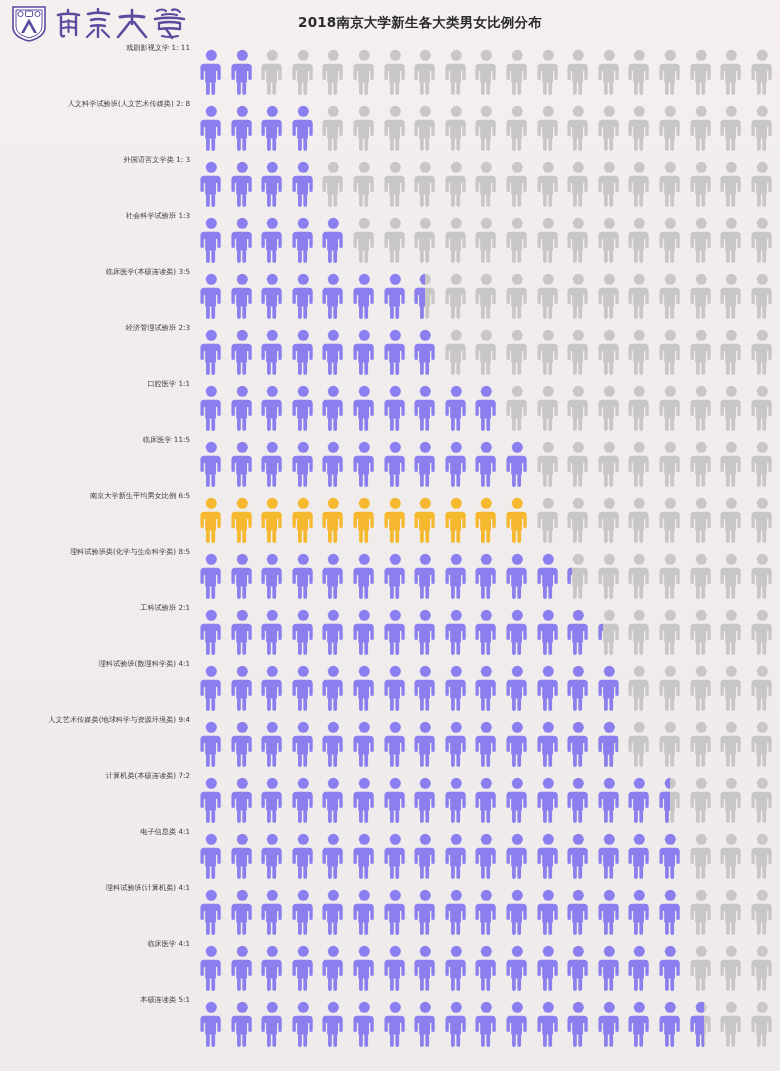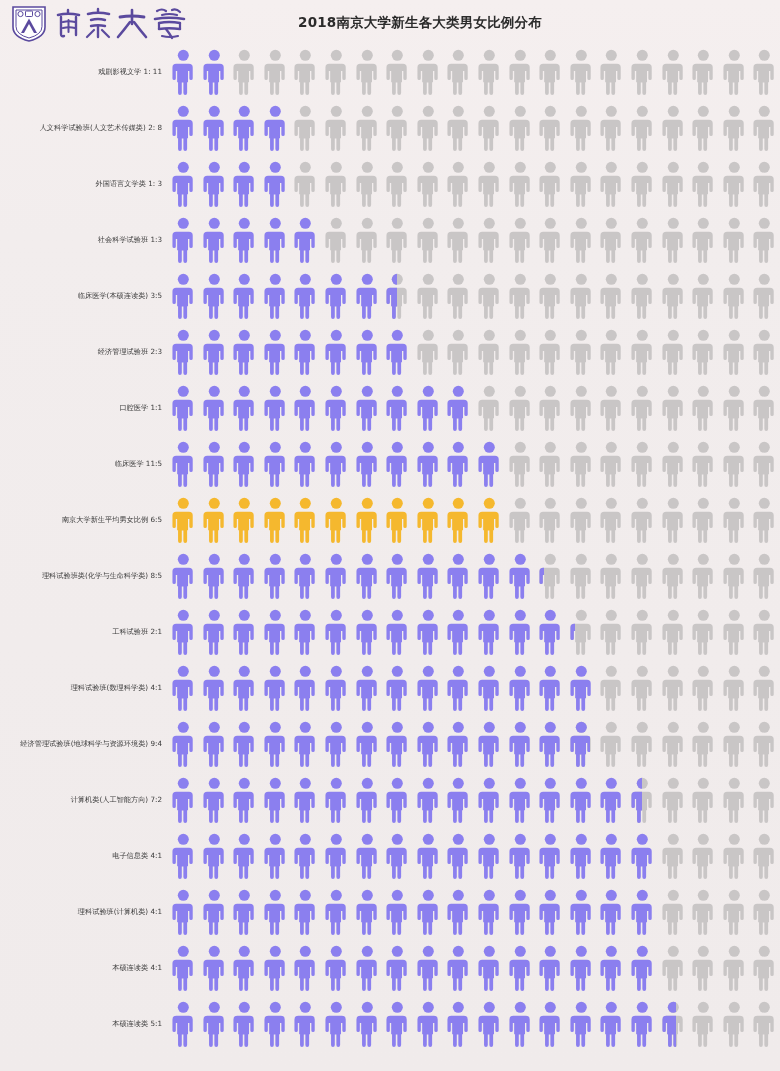--- a/index.html
+++ b/index.html
@@ -76,21 +76,22 @@
     position: absolute;
     top: 44px;
     left: 0;
     width: 780px;
   }
 
   .row {
     position: relative;
     height: 56px;
     display: flex;
-    align-items: center;
+    align-items: flex-start;
+    margin-left: 28px;
   }
 
   .row-label {
     width: 168px;
     flex: 0 0 168px;
     text-align: right;
     padding-right: 6px;
     font-size: 7.2px;
     line-height: 1.15;
     color: #3a3a3a;
@@ -1720,21 +1721,21 @@
           </div>
           <div class="fig">
             <svg viewBox="0 0 34 54" aria-hidden="true">
               <circle cx="17" cy="8.2" r="6.2" fill="#c9c6c6"></circle>
               <path d="M10.6 17.6 h12.8 a4.2 4.2 0 0 1 4.2 4.2 v12.4 a1.9 1.9 0 0 1 -3.8 0 v-8.4 h-1.5 v12.6 h-1.0 v12.3 a2.1 2.1 0 0 1 -4.2 0 v-12.0 h-1.8 v12.0 a2.1 2.1 0 0 1 -4.2 0 v-12.3 h-1.0 v-12.6 h-1.5 v8.4 a1.9 1.9 0 0 1 -3.8 0 v-12.4 a4.2 4.2 0 0 1 4.2 -4.2 z" fill="#c9c6c6"></path>
             </svg>
           </div>
         </div>
       </div>
       <div class="row">
-        <div class="row-label">经济管理试验班(地球科学与资源环境类) 9:4</div>
+        <div class="row-label">人文艺术传媒类(地球科学与资源环境类) 9:4</div>
         <div class="row-figures">
           <div class="fig">
             <svg viewBox="0 0 34 54" aria-hidden="true">
               <circle cx="17" cy="8.2" r="6.2" fill="#8b7fef"></circle>
               <path d="M10.6 17.6 h12.8 a4.2 4.2 0 0 1 4.2 4.2 v12.4 a1.9 1.9 0 0 1 -3.8 0 v-8.4 h-1.5 v12.6 h-1.0 v12.3 a2.1 2.1 0 0 1 -4.2 0 v-12.0 h-1.8 v12.0 a2.1 2.1 0 0 1 -4.2 0 v-12.3 h-1.0 v-12.6 h-1.5 v8.4 a1.9 1.9 0 0 1 -3.8 0 v-12.4 a4.2 4.2 0 0 1 4.2 -4.2 z" fill="#8b7fef"></path>
             </svg>
           </div>
           <div class="fig">
             <svg viewBox="0 0 34 54" aria-hidden="true">
               <circle cx="17" cy="8.2" r="6.2" fill="#8b7fef"></circle>
@@ -1853,21 +1854,21 @@
           </div>
           <div class="fig">
             <svg viewBox="0 0 34 54" aria-hidden="true">
               <circle cx="17" cy="8.2" r="6.2" fill="#c9c6c6"></circle>
               <path d="M10.6 17.6 h12.8 a4.2 4.2 0 0 1 4.2 4.2 v12.4 a1.9 1.9 0 0 1 -3.8 0 v-8.4 h-1.5 v12.6 h-1.0 v12.3 a2.1 2.1 0 0 1 -4.2 0 v-12.0 h-1.8 v12.0 a2.1 2.1 0 0 1 -4.2 0 v-12.3 h-1.0 v-12.6 h-1.5 v8.4 a1.9 1.9 0 0 1 -3.8 0 v-12.4 a4.2 4.2 0 0 1 4.2 -4.2 z" fill="#c9c6c6"></path>
             </svg>
           </div>
         </div>
       </div>
       <div class="row">
-        <div class="row-label">计算机类(人工智能方向) 7:2</div>
+        <div class="row-label">计算机类(本硕连读类) 7:2</div>
         <div class="row-figures">
           <div class="fig">
             <svg viewBox="0 0 34 54" aria-hidden="true">
               <circle cx="17" cy="8.2" r="6.2" fill="#8b7fef"></circle>
               <path d="M10.6 17.6 h12.8 a4.2 4.2 0 0 1 4.2 4.2 v12.4 a1.9 1.9 0 0 1 -3.8 0 v-8.4 h-1.5 v12.6 h-1.0 v12.3 a2.1 2.1 0 0 1 -4.2 0 v-12.0 h-1.8 v12.0 a2.1 2.1 0 0 1 -4.2 0 v-12.3 h-1.0 v-12.6 h-1.5 v8.4 a1.9 1.9 0 0 1 -3.8 0 v-12.4 a4.2 4.2 0 0 1 4.2 -4.2 z" fill="#8b7fef"></path>
             </svg>
           </div>
           <div class="fig">
             <svg viewBox="0 0 34 54" aria-hidden="true">
               <circle cx="17" cy="8.2" r="6.2" fill="#8b7fef"></circle>
@@ -2236,21 +2237,21 @@
           </div>
           <div class="fig">
             <svg viewBox="0 0 34 54" aria-hidden="true">
               <circle cx="17" cy="8.2" r="6.2" fill="#c9c6c6"></circle>
               <path d="M10.6 17.6 h12.8 a4.2 4.2 0 0 1 4.2 4.2 v12.4 a1.9 1.9 0 0 1 -3.8 0 v-8.4 h-1.5 v12.6 h-1.0 v12.3 a2.1 2.1 0 0 1 -4.2 0 v-12.0 h-1.8 v12.0 a2.1 2.1 0 0 1 -4.2 0 v-12.3 h-1.0 v-12.6 h-1.5 v8.4 a1.9 1.9 0 0 1 -3.8 0 v-12.4 a4.2 4.2 0 0 1 4.2 -4.2 z" fill="#c9c6c6"></path>
             </svg>
           </div>
         </div>
       </div>
       <div class="row">
-        <div class="row-label">本硕连读类 4:1</div>
+        <div class="row-label">临床医学 4:1</div>
         <div class="row-figures">
           <div class="fig">
             <svg viewBox="0 0 34 54" aria-hidden="true">
               <circle cx="17" cy="8.2" r="6.2" fill="#8b7fef"></circle>
               <path d="M10.6 17.6 h12.8 a4.2 4.2 0 0 1 4.2 4.2 v12.4 a1.9 1.9 0 0 1 -3.8 0 v-8.4 h-1.5 v12.6 h-1.0 v12.3 a2.1 2.1 0 0 1 -4.2 0 v-12.0 h-1.8 v12.0 a2.1 2.1 0 0 1 -4.2 0 v-12.3 h-1.0 v-12.6 h-1.5 v8.4 a1.9 1.9 0 0 1 -3.8 0 v-12.4 a4.2 4.2 0 0 1 4.2 -4.2 z" fill="#8b7fef"></path>
             </svg>
           </div>
           <div class="fig">
             <svg viewBox="0 0 34 54" aria-hidden="true">
               <circle cx="17" cy="8.2" r="6.2" fill="#8b7fef"></circle>

